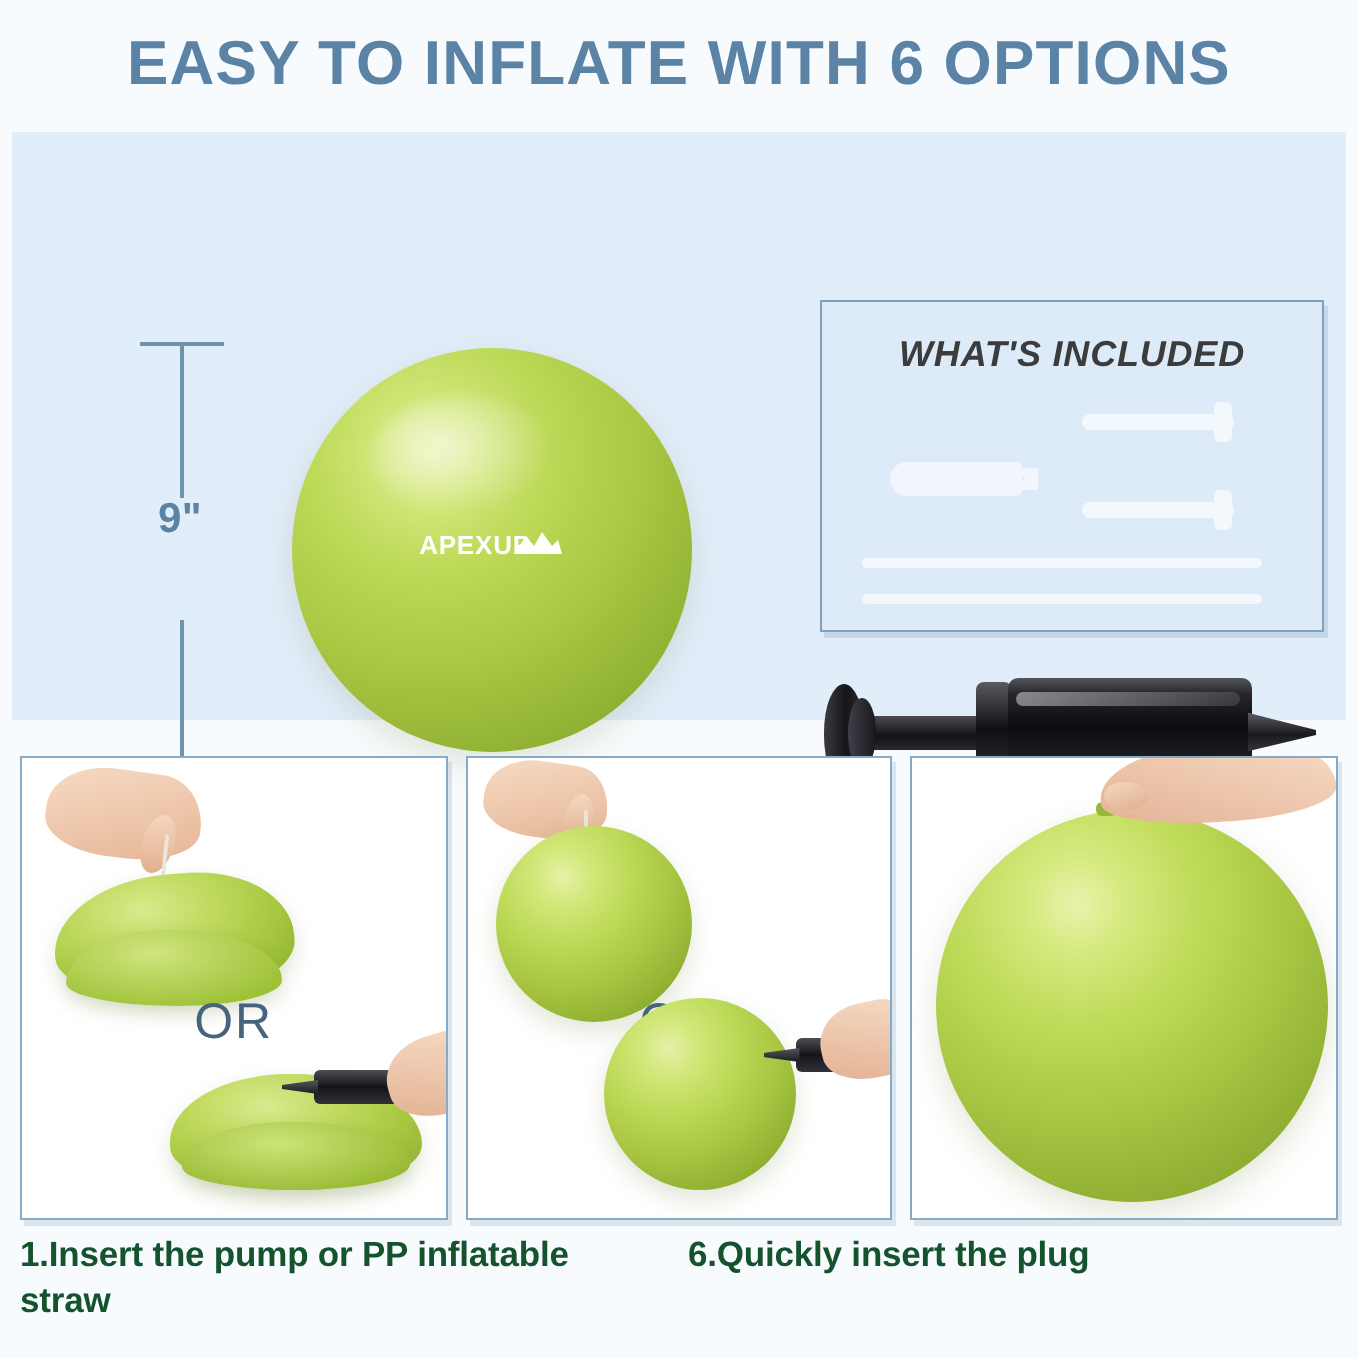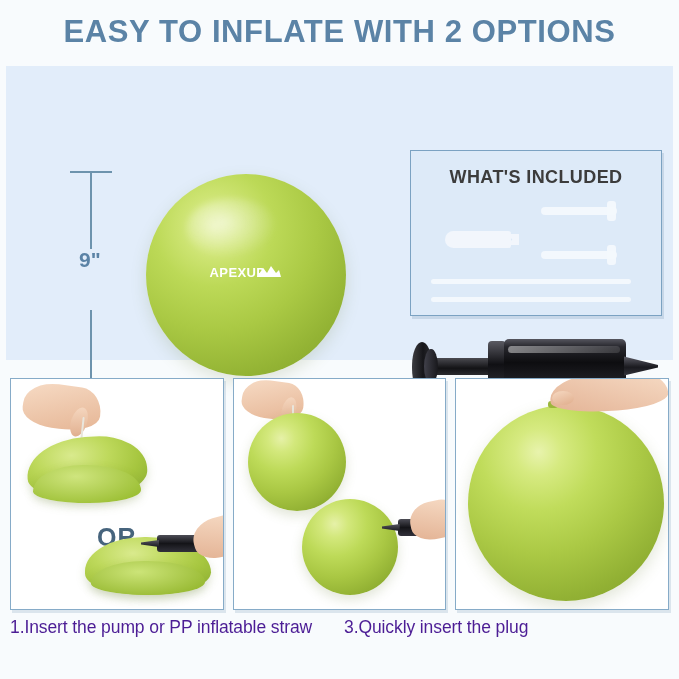--- a/index.html
+++ b/index.html
@@ -68,21 +68,21 @@
   
   .wi-card{
     position:absolute;left:404px;top:84px;width:250px;height:164px;
     background:#ddeaf8;
     border:1.6px solid #7ba2c2;
     box-shadow:2px 3px 0 rgba(120,150,180,.25);
   }
   .wi-title{
     position:absolute;left:0;top:16px;width:100%;
     text-align:center;
-    color:#3c3c3c;font-size:18px;font-weight:bold;letter-spacing:0.4px;
+    color:#3c3c3c;font-size:18px;font-weight:bold;letter-spacing:0.4px;font-style:italic;
   }
   .acc{position:absolute;background:#f4f8fd;opacity:.92;}
   .acc.tool{left:34px;top:80px;width:66px;height:17px;border-radius:9px 3px 3px 9px;}
   .acc.tool:after{
     content:"";position:absolute;right:-8px;top:3px;width:12px;height:11px;
     background:#f4f8fd;clip-path:polygon(0 0,100% 0,100% 100%,0 100%,45% 50%);
   }
   .acc.nozzle1{left:130px;top:56px;width:76px;height:8px;border-radius:4px;}
   .acc.nozzle2{left:130px;top:100px;width:76px;height:8px;border-radius:4px;}
   .acc.ncap1{left:196px;top:50px;width:9px;height:20px;border-radius:3px;background:#f4f8fd;}
@@ -131,21 +131,21 @@
   .steps{position:absolute;left:10px;top:378px;width:659px;height:232px;display:flex;gap:9px;}
   .step-card{
     position:relative;flex:1;
     background:#ffffff;
     border:1.6px solid #86abc8;
     box-shadow:2px 3px 0 rgba(120,150,180,.22);
     overflow:hidden;
   }
   .or-badge{
     position:absolute;left:0;width:100%;text-align:center;top:118px;
-    color:#46647d;font-size:25px;font-weight:bold;letter-spacing:1px;margin-top:26px;
+    color:#46647d;font-size:25px;font-weight:normal;letter-spacing:1px;
   }
 
   
   .hand{position:absolute;background:#f0c6a6;}
   .hand-a{
     left:6px;top:6px;width:78px;height:44px;
     background:linear-gradient(160deg,#f7dcc6,#e5b493);
     border-radius:42% 28% 50% 40%/52% 58% 40% 38%;
     transform:rotate(8deg);
   }
@@ -202,33 +202,33 @@
   }
 
   .straw-stick{
     position:absolute;width:2px;background:#e9e6dd;border-radius:1px;
   }
 
   
   .captions{position:absolute;left:10px;top:616px;width:659px;height:60px;display:flex;gap:9px;}
   .caption{
     flex:1;
-    color:#4c1d95;
-    font-size:17.5px;font-weight:normal;line-height:23px;
+    color:#14532d;
+    font-size:17.5px;font-weight:bold;line-height:23px;
     letter-spacing:-0.1px;
     padding-right:6px;
     box-sizing:border-box;
   }
 </style>
 </head>
 <body>
 
 <div class="page">
 
-  <div class="headline">EASY TO INFLATE WITH 2 OPTIONS</div>
+  <div class="headline">EASY TO INFLATE WITH 6 OPTIONS</div>
 
   <div class="hero">
 
     <div style="position:absolute;inset:0;">
       <div class="dim-cap top"></div>
       <div class="dim-line top"></div>
       <div class="dim-line bot"></div>
       <div class="dim-cap bot"></div>
       <div class="dim-label">
         <div>9"</div>
@@ -304,16 +304,16 @@
     <div class="step-card">
       <div class="big-ball"></div>
       <div class="plug"></div>
       <div class="hand" style="left:94px;top:-6px;width:118px;height:38px;background:linear-gradient(200deg,#f7dcc6,#e3b294);border-radius:40% 30% 44% 52%/60% 64% 36% 34%;transform:rotate(-4deg);"></div>
       <div class="finger" style="left:96px;top:12px;width:22px;height:14px;"></div>
     </div>
   </div>
 
   <div class="captions">
     <div class="caption">1.Insert the pump or PP inflatable straw</div>
-    <div class="caption">3.Quickly insert the plug</div>
+    <div class="caption">6.Quickly insert the plug</div>
   </div>
 
 </div>
 
 </body></html>

